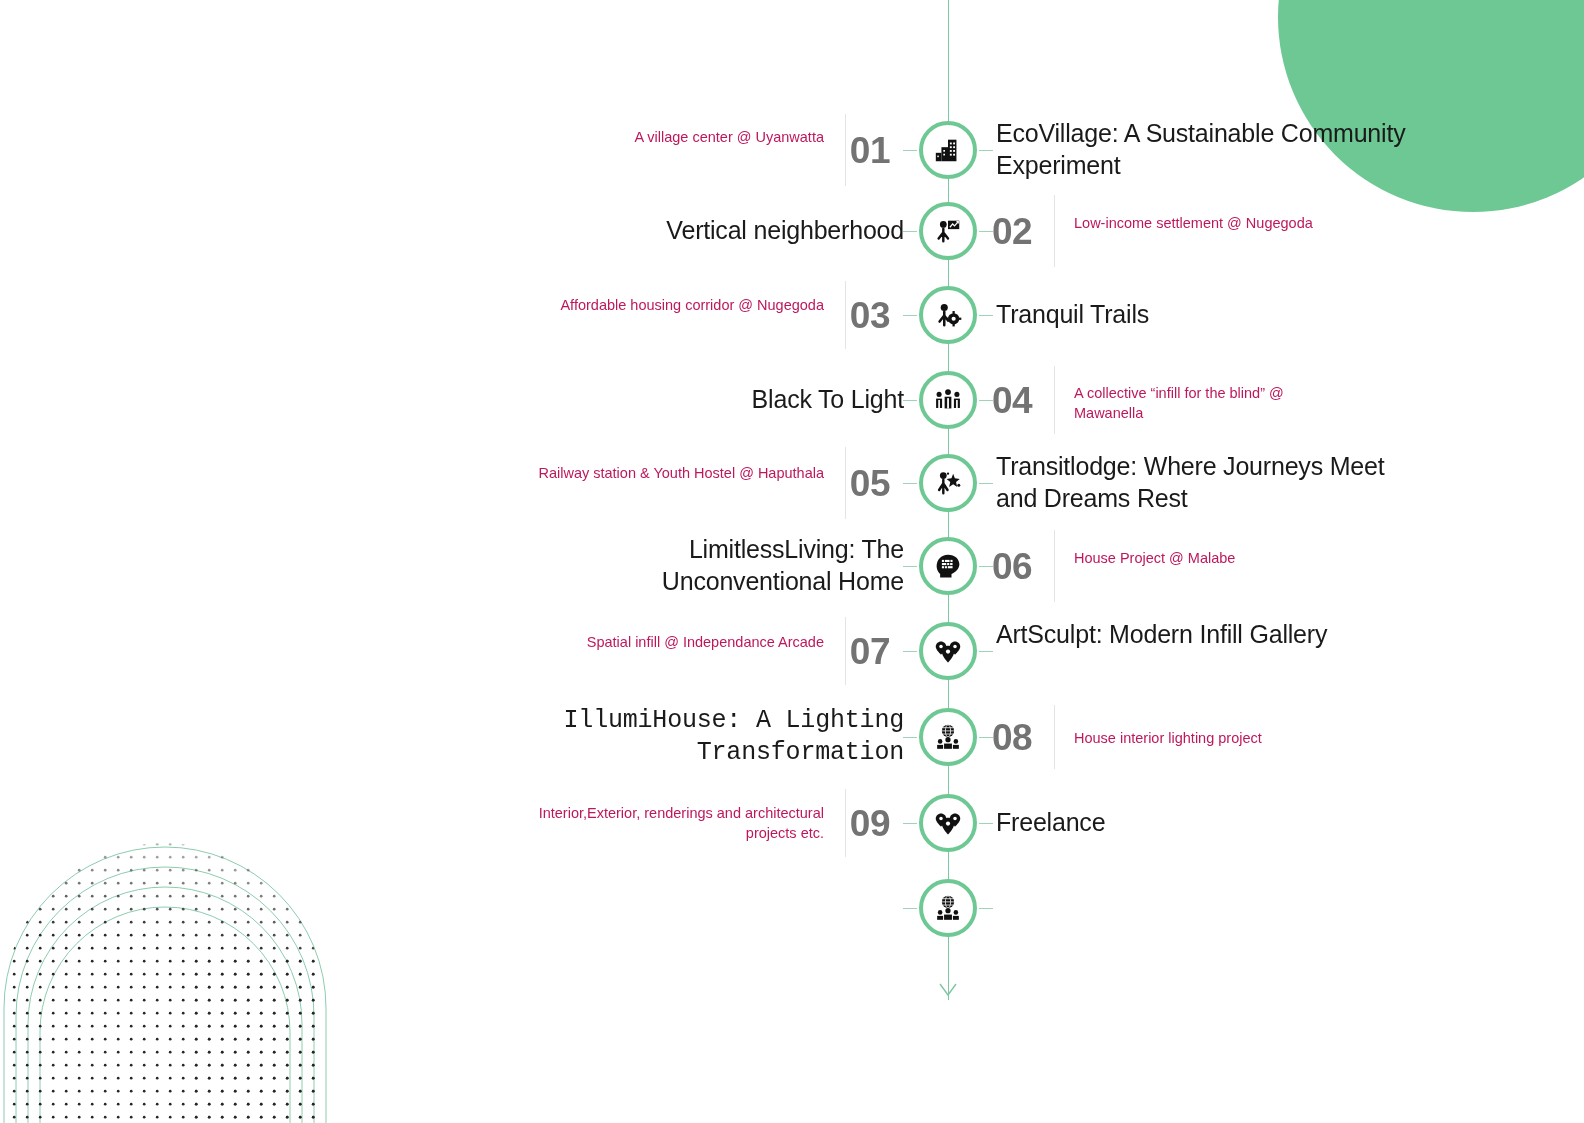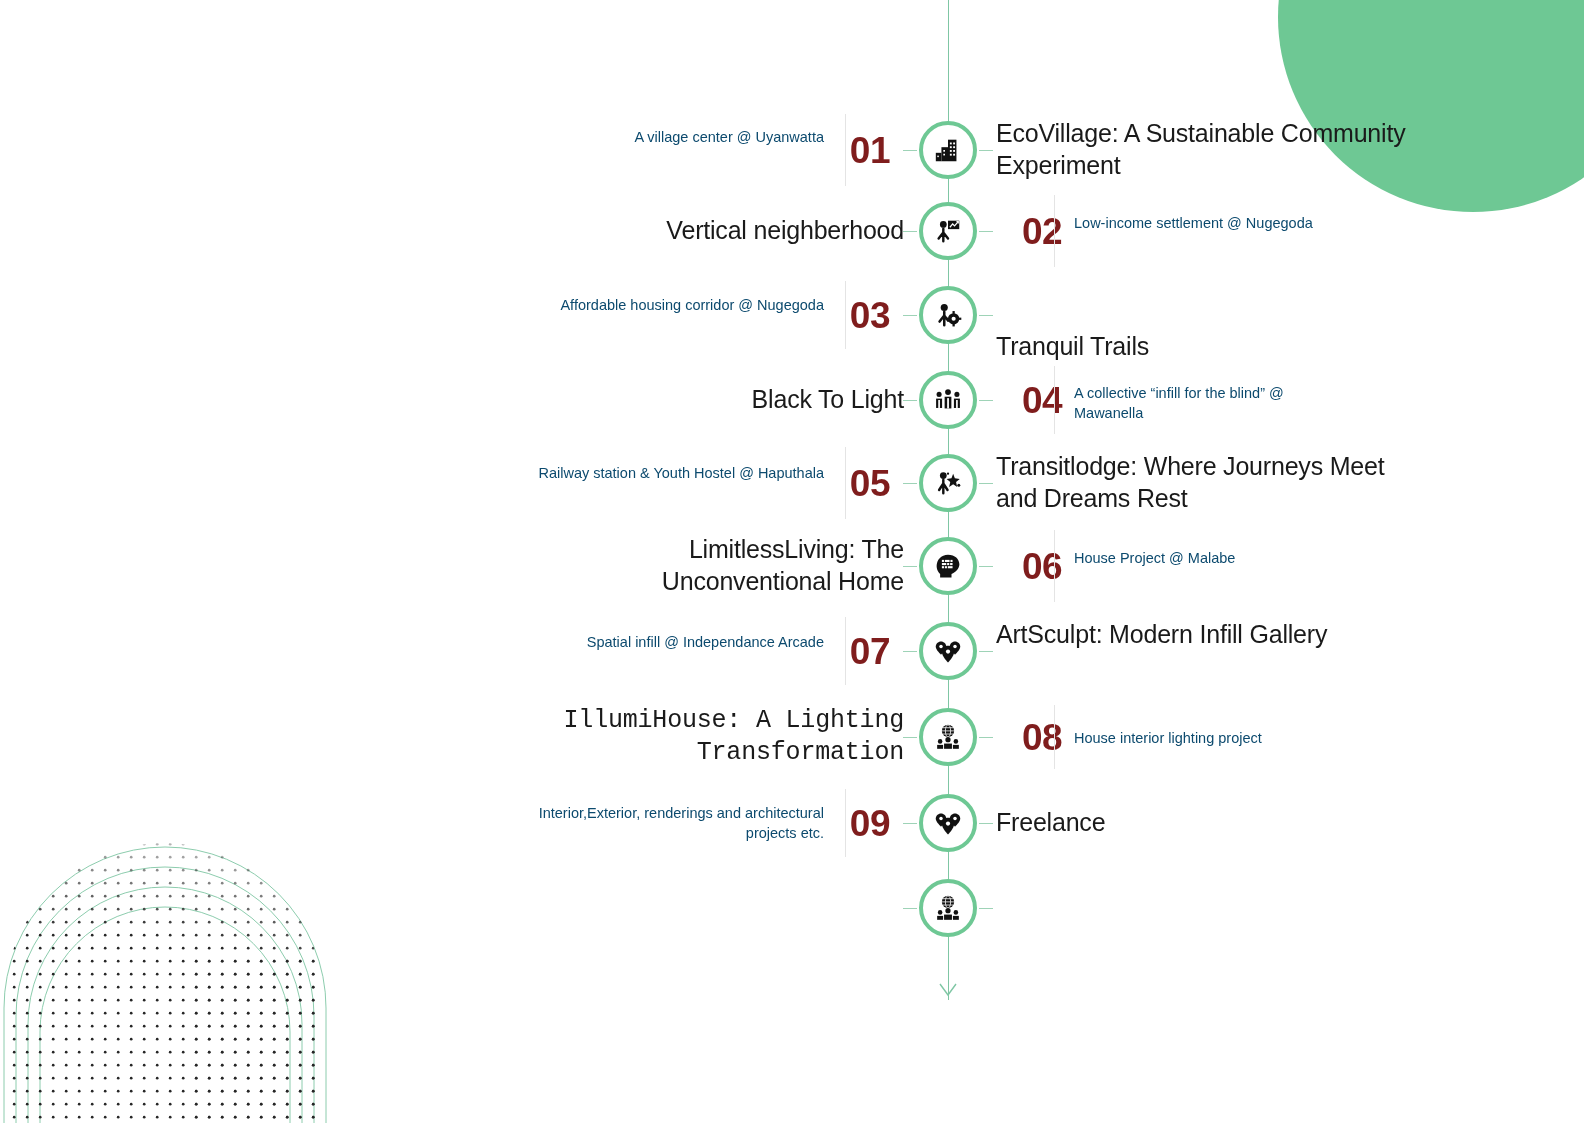--- a/index.html
+++ b/index.html
@@ -98,47 +98,47 @@
     z-index: 2;
   }
   .dash.left  { left: 903px; }
   .dash.right { left: 979px; }
 
   
   .num {
     position: absolute;
     font-size: 37px;
     font-weight: 700;
-    color: #7f1d1d;
+    color: #737373;
     line-height: 1;
     margin-top: -18px;
     letter-spacing: -0.5px;
     white-space: nowrap;
   }
   .num.at-left  { left: 790px; width: 100px; text-align: right; }
-  .num.at-right { left: 992px; width: 100px; text-align: center; }
+  .num.at-right { left: 992px; width: 100px; text-align: left; }
 
   
   .title {
     position: absolute;
     font-size: 25px;
     font-weight: 400;
     color: #1A1A1A;
     line-height: 1.26;
     letter-spacing: -0.2px;
   }
   .title.on-right { left: 996px; width: 420px; text-align: left; }
   .title.on-left  { left: 556px; width: 348px; text-align: right; }
 
   
   .desc {
     position: absolute;
     font-size: 14.5px;
     font-weight: 400;
-    color: #0c4a6e;
+    color: #be185d;
     line-height: 1.38;
   }
   .desc.on-left  { left: 530px; width: 294px; text-align: right; }
   .desc.on-right { left: 1074px; width: 280px; text-align: left; }
 
   
   .bar {
     position: absolute;
     width: 1px;
     background: #E4E4E4;
@@ -256,21 +256,21 @@
           </g>
           <circle cx="22" cy="20" r="2.2" fill="#fff"></circle>
           <g fill="#111">
             <rect x="20.8" y="11.8" width="2.4" height="3"></rect>
             <rect x="20.8" y="25.2" width="2.4" height="3"></rect>
             <rect x="13.8" y="18.8" width="3" height="2.4"></rect>
             <rect x="27.2" y="18.8" width="3" height="2.4"></rect>
           </g>
         </svg>
       </div>
-      <div class="title on-right" style="top:-16px;margin-top:32px;">Tranquil Trails</div>
+      <div class="title on-right" style="top:-16px;">Tranquil Trails</div>
     </div>
 
     <div class="row" style="top:400px">
       <div class="title on-left" style="top:-16px;">Black To Light</div>
       <div class="dash left"></div>
       <div class="dash right"></div>
       <div class="node">
         <svg width="30" height="30" viewBox="0 0 32 32">
           <circle cx="6.5" cy="10" r="2.7" fill="#111"></circle>
           <path d="M 3.3 14.5 h 6.4 v 10 h -6.4 z" fill="#111"></path>

